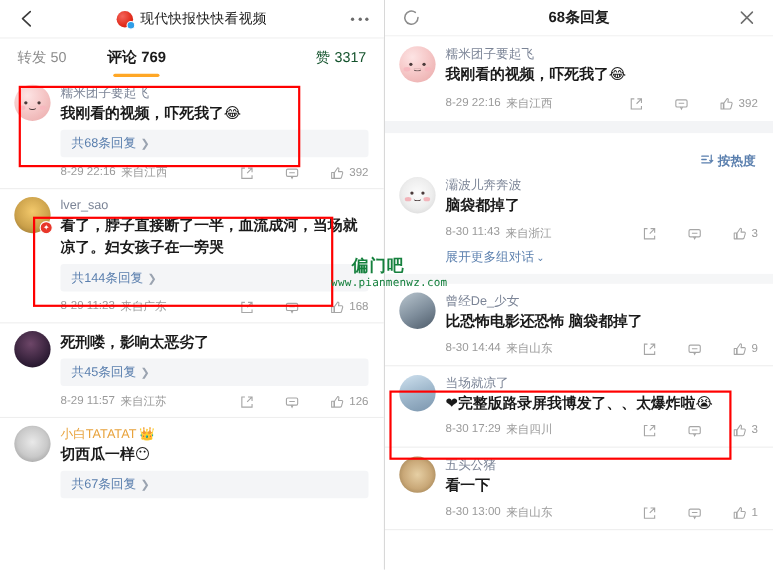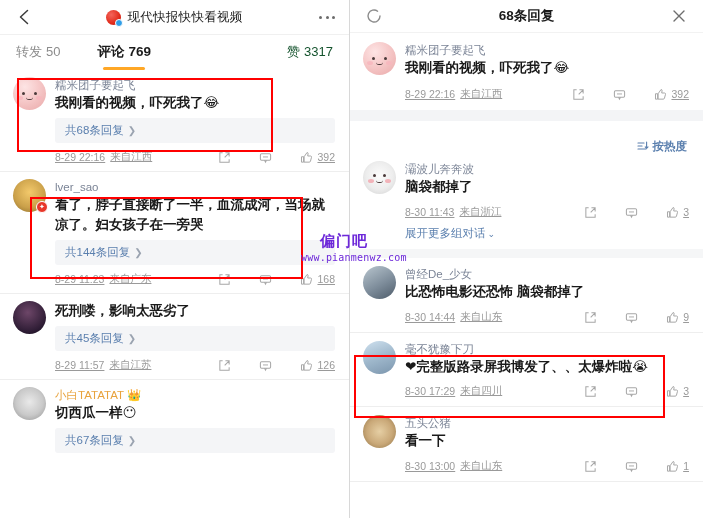--- a/index.html
+++ b/index.html
@@ -72,22 +72,22 @@
   .cbody { flex: 1 1 auto; min-width: 0; }
   .cname { font-size: 11.5px; color: #7b8496; line-height: 16px; white-space: nowrap; }
   .cname.orange { color: #e8a33d; }
   .ctext { font-size: 13.5px; color: #1a1a1a; line-height: 20px; font-weight: 600; word-break: break-all; }
   .replybox {
     background: #f4f5f7; border-radius: 3px; margin-top: 5px;
     padding: 5px 10px; font-size: 11.5px; color: #5a7fae;
   }
   .replybox .chev { color: #9aa3b0; margin-left: 4px; font-size: 10px; }
   .cmeta {
-    display: flex; align-items: center; font-size: 10.5px; color: #9a9a9a;
-    padding: 7px 14px 7px 55px; border-bottom: 1px solid #eeeeee; text-decoration: underline;
+    display: flex; font-size: 10.5px; color: #9a9a9a;
+    padding: 7px 14px 7px 55px; border-bottom: 1px solid #eeeeee;
   }
   .cmeta.nb { border-bottom: none; }
   .meta-time { white-space: nowrap; }
   .meta-icons { margin-left: auto; display: flex; align-items: center; gap: 28px; }
   .mi { display: flex; align-items: center; gap: 4px; color: #9a9a9a; }
   .mi svg { display: block; }
 
   
   .rheader {
     height: 33px; display: flex; align-items: center; padding: 0 14px;
@@ -106,21 +106,21 @@
   .band2 { height: 9px; background: #f5f6f7; }
   .expand { font-size: 11.5px; color: #5a7fae; padding: 4px 14px 8px 55px; }
   .expand .chev { font-size: 9px; margin-left: 2px; }
 
   
   .hl { position: absolute; border: 2px solid #ff0000; pointer-events: none; z-index: 30; }
 
   
   .watermark {
     position: absolute; left: 281px; top: 232px; z-index: 40;
-    text-align: center; pointer-events: none; color: #6d28d9;
+    text-align: center; pointer-events: none; color: #15803d;
   }
   .wm1 { font-size: 15px; font-weight: bold; letter-spacing: 1px; }
   .wm2 { font-size: 10px; font-family: "DejaVu Sans Mono", monospace; letter-spacing: .2px; margin-top: 1px; margin-left: 20px; }
 
   
   .av-mochi { background: radial-gradient(circle at 36% 30%, #fde4e4 0%, #f6c9c9 45%, #e9a8a8 100%); }
   .av-gold   { background: radial-gradient(circle at 50% 40%, #f3c96b 0%, #caa04a 60%, #8a6a2c 100%); }
   .av-dark   { background: radial-gradient(circle at 45% 35%, #6d4668 0%, #2c1b33 70%, #110a15 100%); }
   .av-cat    { background: radial-gradient(circle at 50% 45%, #e9e9e9 0%, #c9c9c9 55%, #8f8f8f 100%); }
   .av-bun    { background: radial-gradient(circle at 50% 45%, #fcfcfc 0%, #ededed 55%, #cfcfcf 100%); }
@@ -447,21 +447,21 @@
                 <path d="M4.4 12V6.2L7.6 1.6c.8 0 1.2.6 1.1 1.4L8.3 5.4h3.1c.8 0 1.2.7 1 1.4l-1.1 4c-.1.7-.6 1.2-1.3 1.2H4.4zM1.6 6.2h2.3V12H1.6z" fill="none" stroke="#a6a6a6" stroke-width="1.05" stroke-linejoin="round"></path>
               </svg>
             <span>9</span>
           </span>
         </span>
       </div>
 
       <div class="crow" style="padding-top:8px">
         <div class="avatar av-boy"></div>
         <div class="cbody">
-          <div class="cname">毫不犹豫下刀</div>
+          <div class="cname">当场就凉了</div>
           <div class="ctext">❤完整版路录屏我博发了、、太爆炸啦😭</div>
         </div>
       </div>
       <div class="cmeta" style="padding-top:7px;padding-bottom:8px">
         <span class="meta-time">8-30 17:29</span>
         <span class="meta-time" style="margin-left:5px">来自四川</span>
         <span class="meta-icons">
           <span class="mi">
             <svg width="13" height="13" viewBox="0 0 14 14">
                 <path d="M5 2H2v10h10V9" fill="none" stroke="#a6a6a6" stroke-width="1.1"></path>

